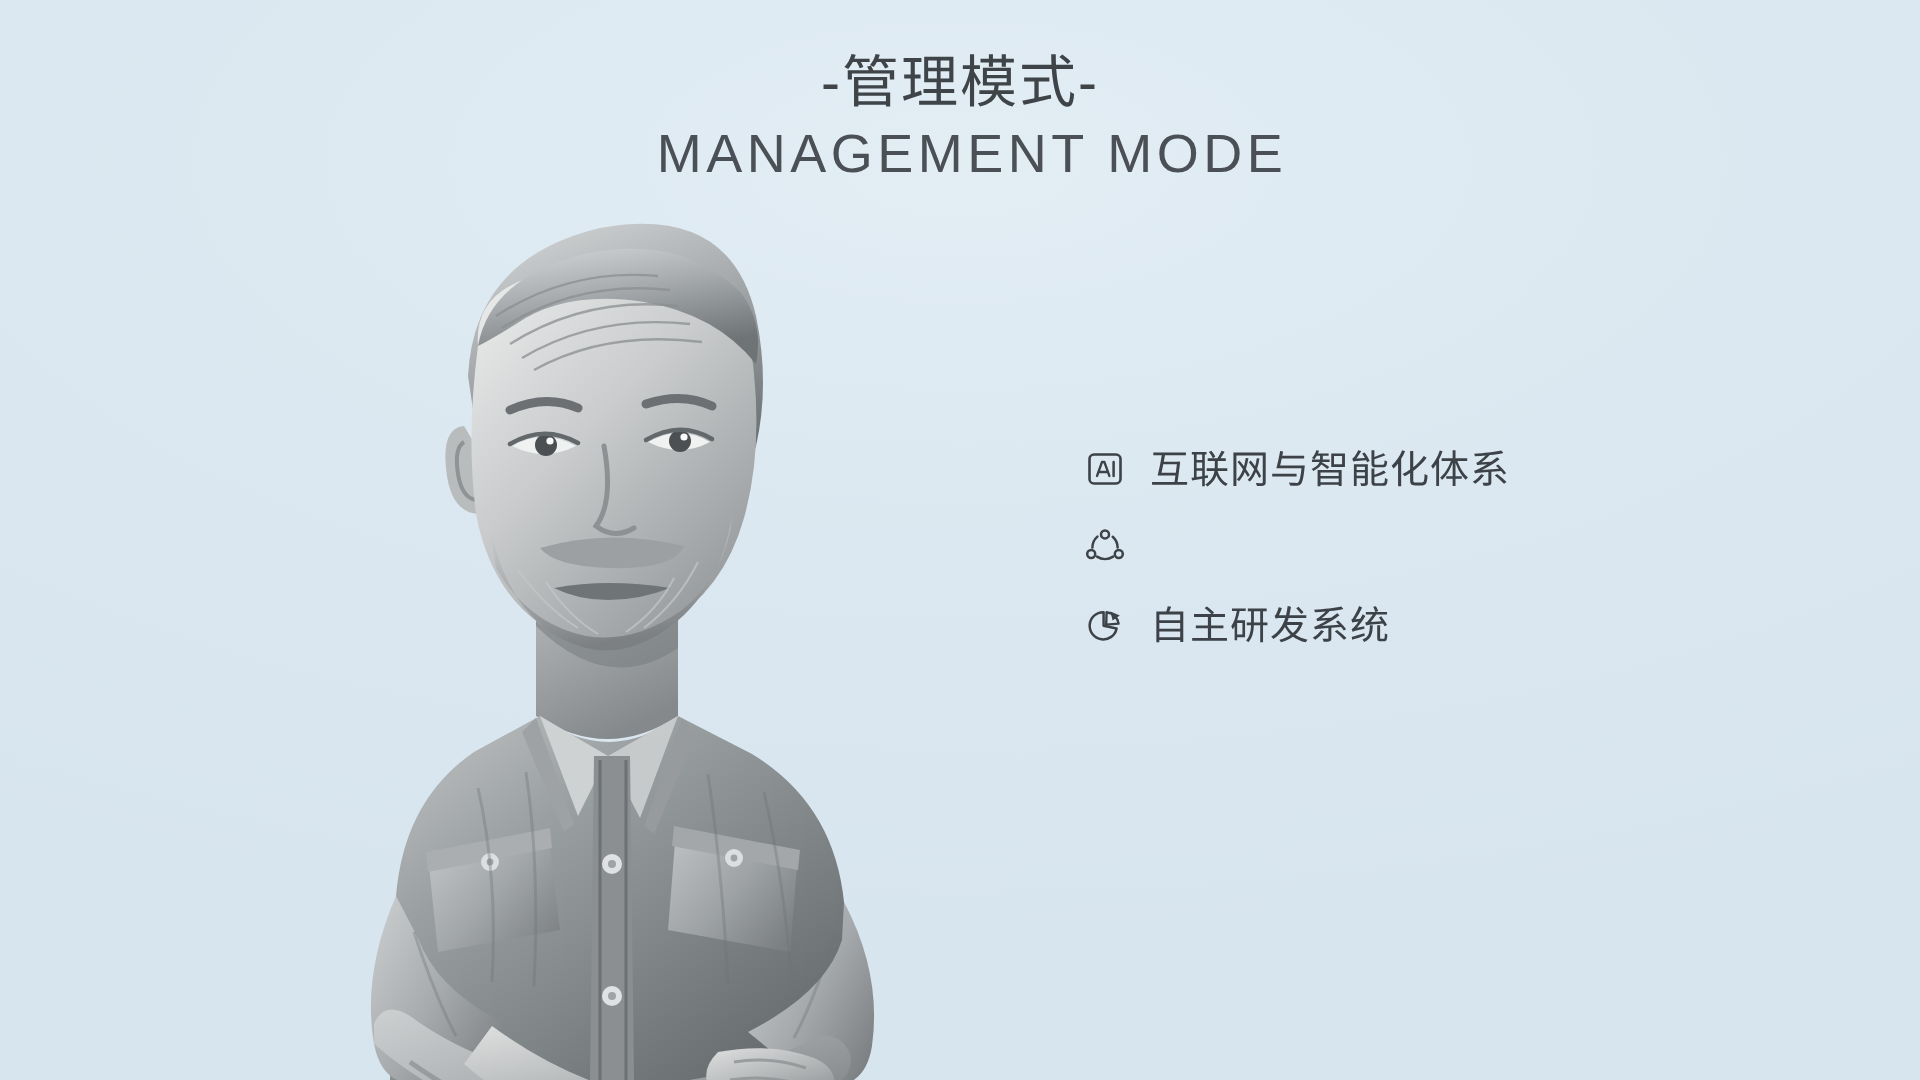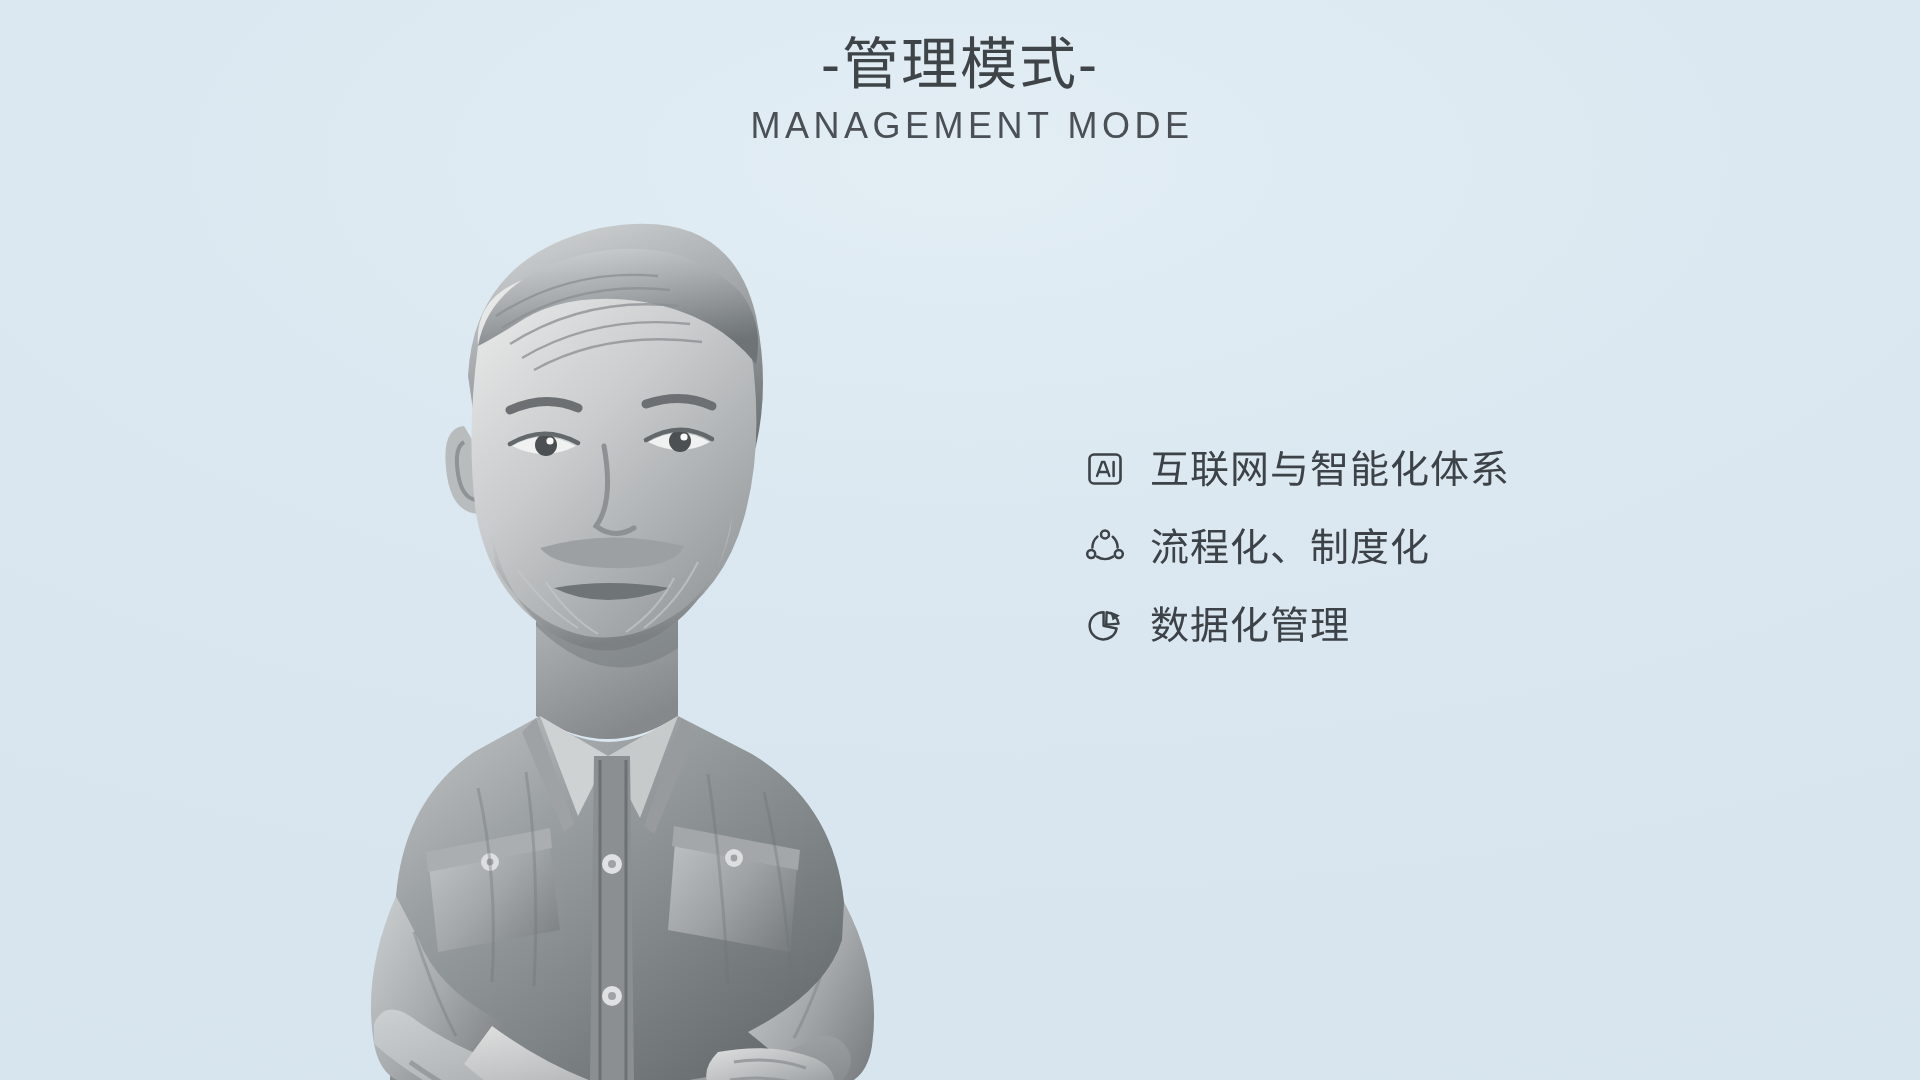--- a/index.html
+++ b/index.html
@@ -21,36 +21,36 @@
     height: 1080px;
     background:
       radial-gradient(120% 95% at 50% 15%, #e2edf4 0%, #dae7f0 45%, #d6e4ee 100%);
     overflow: hidden;
   }
 
   
   .header {
     position: absolute;
     left: 0;
-    top: 32px;
+    top: 50px;
     width: 1920px;
     text-align: center;
     pointer-events: none;
   }
   .header-title {
     font-size: 57px;
     font-weight: 300;
     line-height: 1.15;
     color: #3f4448;
     letter-spacing: 2px;
     white-space: nowrap;
   }
   .header-subtitle {
     margin-top: 8px;
-    font-size: 36px;
+    font-size: 54px;
     font-weight: 300;
     line-height: 1.1;
     color: #4a5055;
     letter-spacing: 4.5px;
     white-space: nowrap;
     padding-left: 24px;
   }
 
   
   .portrait-wrap {
@@ -285,29 +285,28 @@
       <span class="feature-icon">
         <svg viewBox="0 0 40 40" xmlns="http://www.w3.org/2000/svg" aria-hidden="true">
           <path d="M12.4 9.6 A14.5 14.5 0 0 0 7.4 20.6" fill="none" stroke="#3c4247" stroke-width="2.5" stroke-linecap="round"></path>
           <path d="M27.7 9.8 A14.5 14.5 0 0 1 32.6 20.6" fill="none" stroke="#3c4247" stroke-width="2.5" stroke-linecap="round"></path>
           <path d="M12 29.6 A14.5 14.5 0 0 0 28.1 29.6" fill="none" stroke="#3c4247" stroke-width="2.5" stroke-linecap="round"></path>
           <circle cx="20" cy="7.4" r="4" fill="none" stroke="#3c4247" stroke-width="2.5"></circle>
           <circle cx="6.2" cy="27" r="4" fill="none" stroke="#3c4247" stroke-width="2.5"></circle>
           <circle cx="33.8" cy="27" r="4" fill="none" stroke="#3c4247" stroke-width="2.5"></circle>
         </svg>
       </span>
-      <span class="feature-label">流程化、制度化</span>
     </div>
 
 
     <div class="feature-item">
       <span class="feature-icon">
         <svg viewBox="0 0 40 40" xmlns="http://www.w3.org/2000/svg" aria-hidden="true">
           <path d="M18.6 7.2 A13.6 13.6 0 1 0 31.6 23.4 L18.6 20.8 Z" fill="none" stroke="#3c4247" stroke-width="2.5" stroke-linejoin="round"></path>
           <path d="M21.6 7.2 A13.6 13.6 0 0 1 33.6 18.6 L21.2 19.6 Z" fill="none" stroke="#3c4247" stroke-width="2.4" stroke-linejoin="round"></path>
           <path d="M25.4 6.6 L34.8 10.6 L27.6 15.4 Z" fill="#3c4247"></path>
         </svg>
       </span>
-      <span class="feature-label">数据化管理</span>
+      <span class="feature-label">自主研发系统</span>
     </div>
 
   </div>
 </div>
 
 </body></html>

